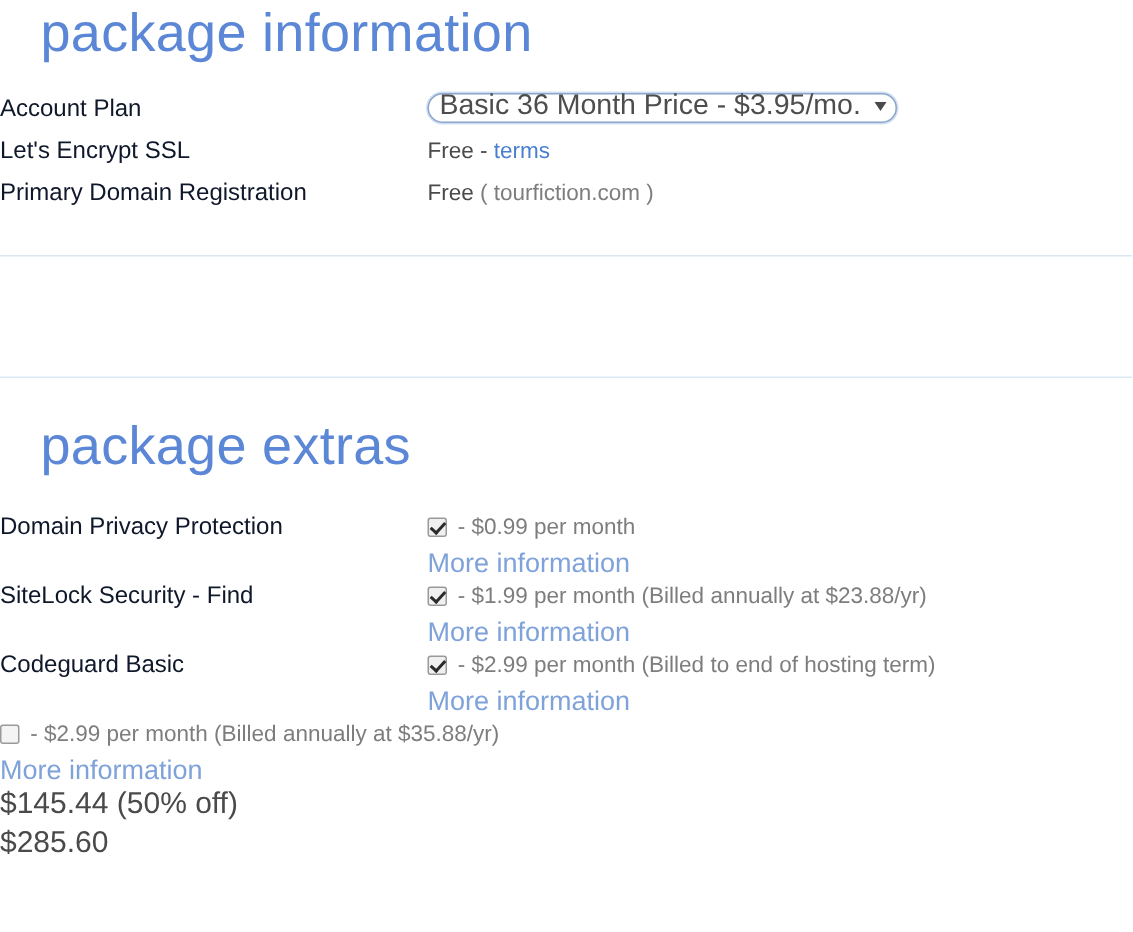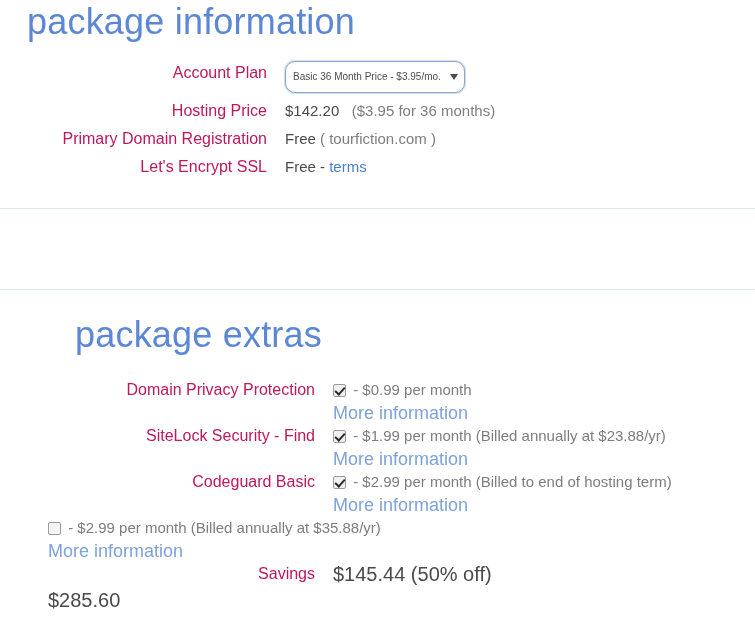--- a/index.html
+++ b/index.html
@@ -28,24 +28,24 @@
 
   
   .row {
     display: flex;
     align-items: flex-start;
     margin-bottom: 6px;
   }
   .row-label {
     width: 285px;
     flex: 0 0 285px;
-    text-align: right;
+    text-align: left;
     padding-right: 18px;
     box-sizing: border-box;
-    color: #be185d;
+    color: #0f172a;
     font-size: 16px;
     line-height: 22px;
     white-space: nowrap;
   }
   .row-value {
     flex: 1 1 auto;
     color: #5c5c5c;
     font-size: 15px;
     line-height: 22px;
   }
@@ -75,23 +75,23 @@
 
   
   .plan-select {
     display: inline-flex;
     align-items: center;
     background: #ffffff;
     border: 1px solid #8ba6c9;
     border-radius: 10px;
     box-shadow: 0 0 0 1px rgba(120,160,220,0.35);
     padding: 1px 6px 2px 7px;
-    height: 32px;
+    height: 20px;
     box-sizing: border-box;
-    font-size: 10px;
+    font-size: 19px;
     color: #4d4d4d;
     cursor: pointer;
     position: relative;
     top: -1px;
   }
   .plan-select .plan-text {
     white-space: nowrap;
     line-height: 16px;
   }
   .plan-select .caret {
@@ -139,21 +139,21 @@
     width: 100%;
   }
 
   
   #package-information {
     padding-top: 4px;
   }
   #package-information .section-heading { margin: 0 0 22px 27px; }
   #package-extras .section-heading { margin: 0 0 26px 27px; }
   .gap-block { height: 80px; }
-  #package-extras { padding-top: 27px; padding-left: 48px; }
+  #package-extras { padding-top: 27px; }
   .extras-row { margin-bottom: 0px; }
   .extras-row .row-value { line-height: 22px; }
   .totals-row { margin-bottom: 4px; }
   .totals-row .row-value { font-size: 20px; color: #4a4a4a; }
 </style>
 </head>
 <body>
 
 <section id="package-information">
 
@@ -162,42 +162,34 @@
   <div class="row">
     <div class="row-label">Account Plan</div>
     <div class="row-value">
       <span class="plan-select">
         <span class="plan-text">Basic 36 Month Price - $3.95/mo.</span>
         <span class="caret"></span>
       </span>
     </div>
   </div>
 
+
   <div class="row">
-    <div class="row-label">Hosting Price</div>
-    <div class="row-value">
-      <span class="strong-value">$142.20</span>
-      &nbsp;
-      <span class="muted">($3.95 for 36 months)</span>
+    <div class="row-label">Let's Encrypt SSL</div>
+    <div class="row-value">
+      <span class="strong-value">Free -</span>
+      <a class="link">terms</a>
     </div>
   </div>
 
   <div class="row">
     <div class="row-label">Primary Domain Registration</div>
     <div class="row-value">
       <span class="strong-value">Free</span>
       <span class="muted">( tourfiction.com )</span>
-    </div>
-  </div>
-
-  <div class="row">
-    <div class="row-label">Let's Encrypt SSL</div>
-    <div class="row-value">
-      <span class="strong-value">Free -</span>
-      <a class="link">terms</a>
     </div>
   </div>
 
 </section>
 
 <div style="height:24px"></div>
 <div class="divider"></div>
 <div class="gap-block"></div>
 <div class="divider"></div>
 
@@ -234,21 +226,20 @@
 
   <div class="row extras-row">
     <div class="row-value">
       <span class="cbx unchecked"></span>
       <span class="muted">- $2.99 per month (Billed annually at $35.88/yr)</span>
       <a class="more-info">More information</a>
     </div>
   </div>
 
   <div class="row totals-row">
-    <div class="row-label">Savings</div>
     <div class="row-value">$145.44 (50% off)</div>
   </div>
 
   <div class="row totals-row">
     <div class="row-value">$285.60</div>
   </div>
 
 </section>
 
 </body></html>

